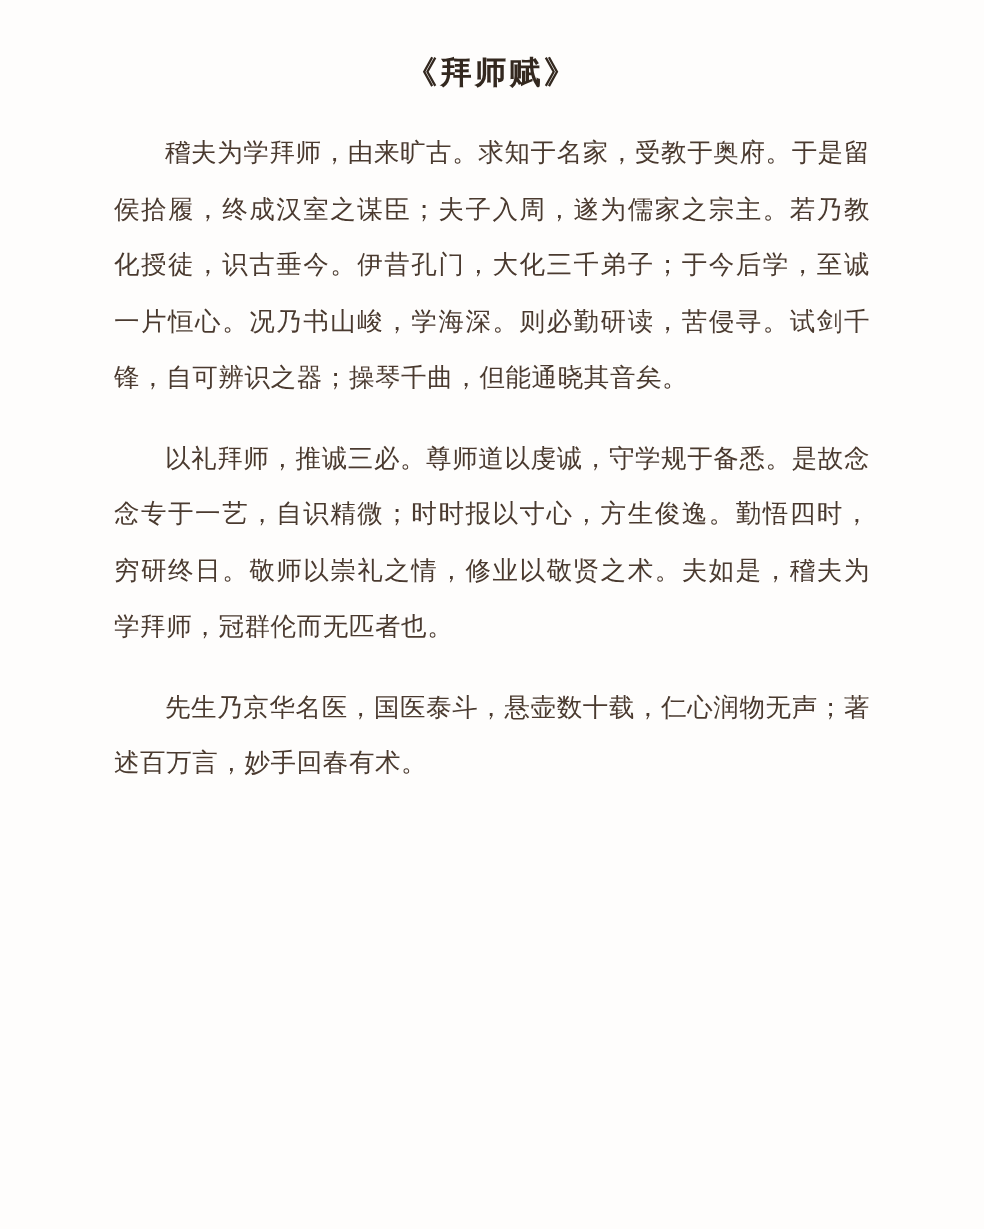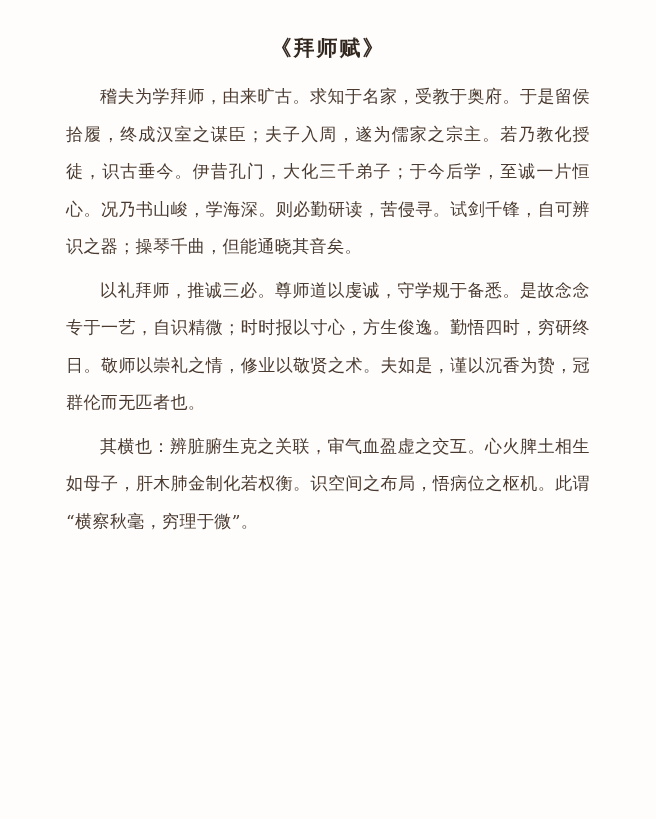--- a/index.html
+++ b/index.html
@@ -23,37 +23,37 @@
   .doc-title {
     margin: 0 0 10px 0;
     text-align: center;
     font-size: 21px;
     line-height: 40px;
     font-weight: bold;
     letter-spacing: 2px;
     color: #33281f;
   }
   .doc-paragraph {
-    margin: 6px;
+    margin: 16px;
     font-size: 17px;
     line-height: 37.5px;
     letter-spacing: 0.4px;
     text-align: justify;
     text-indent: 2em;
     color: #4a3a2f;
     word-break: break-all;
   }
 </style>
 </head>
 <body>
 
 <div class="page">
   <h1 class="doc-title">《拜师赋》</h1>
 
   <p class="doc-paragraph">稽夫为学拜师，由来旷古。求知于名家，受教于奥府。于是留侯拾履，终成汉室之谋臣；夫子入周，遂为儒家之宗主。若乃教化授徒，识古垂今。伊昔孔门，大化三千弟子；于今后学，至诚一片恒心。况乃书山峻，学海深。则必勤研读，苦侵寻。试剑千锋，自可辨识之器；操琴千曲，但能通晓其音矣。</p>
 
-  <p class="doc-paragraph">以礼拜师，推诚三必。尊师道以虔诚，守学规于备悉。是故念念专于一艺，自识精微；时时报以寸心，方生俊逸。勤悟四时，穷研终日。敬师以崇礼之情，修业以敬贤之术。夫如是，谨以沉香为贽，冠群伦而无匹者也。</p>
+  <p class="doc-paragraph">以礼拜师，推诚三必。尊师道以虔诚，守学规于备悉。是故念念专于一艺，自识精微；时时报以寸心，方生俊逸。勤悟四时，穷研终日。敬师以崇礼之情，修业以敬贤之术。夫如是，稽夫为学拜师，冠群伦而无匹者也。</p>
 
 
+  <p class="doc-paragraph">先生乃京华名医，国医泰斗，悬壶数十载，仁心润物无声；著述百万言，妙手回春有术。</p>
 
 
-  <p class="doc-paragraph">其横也：辨脏腑生克之关联，审气血盈虚之交互。心火脾土相生如母子，肝木肺金制化若权衡。识空间之布局，悟病位之枢机。此谓“横察秋毫，穷理于微”。</p>
 </div>
 
 </body></html>

